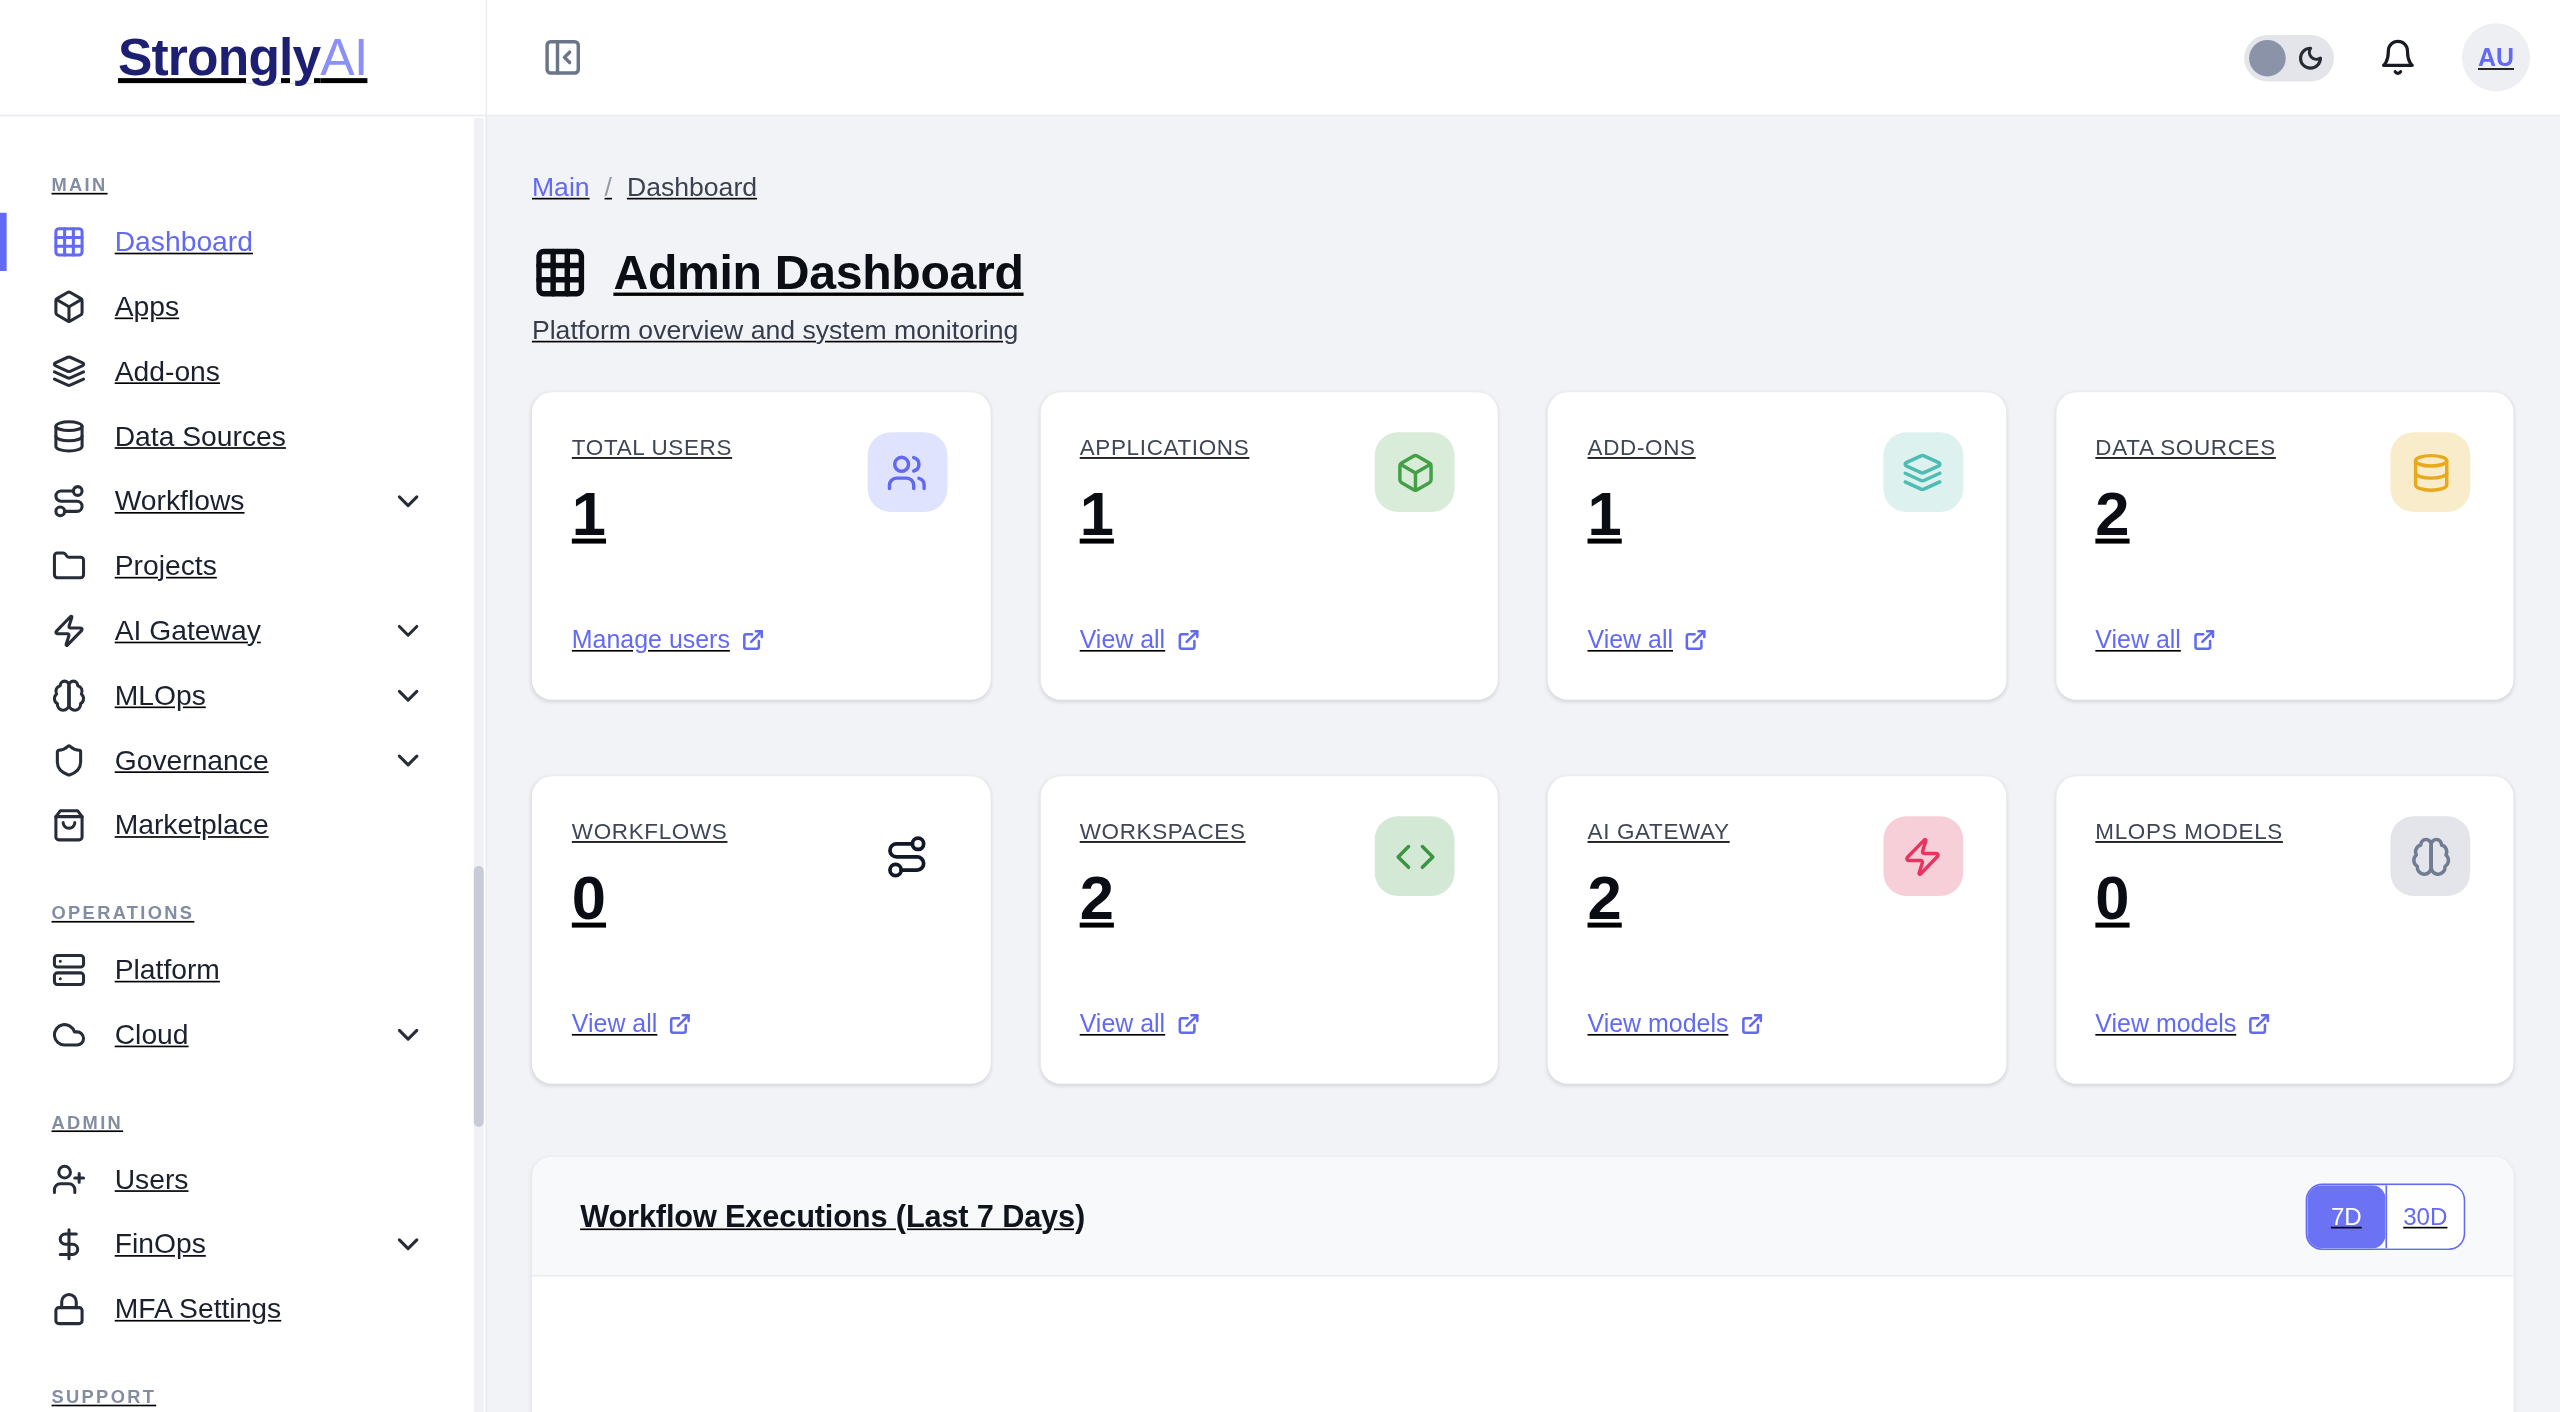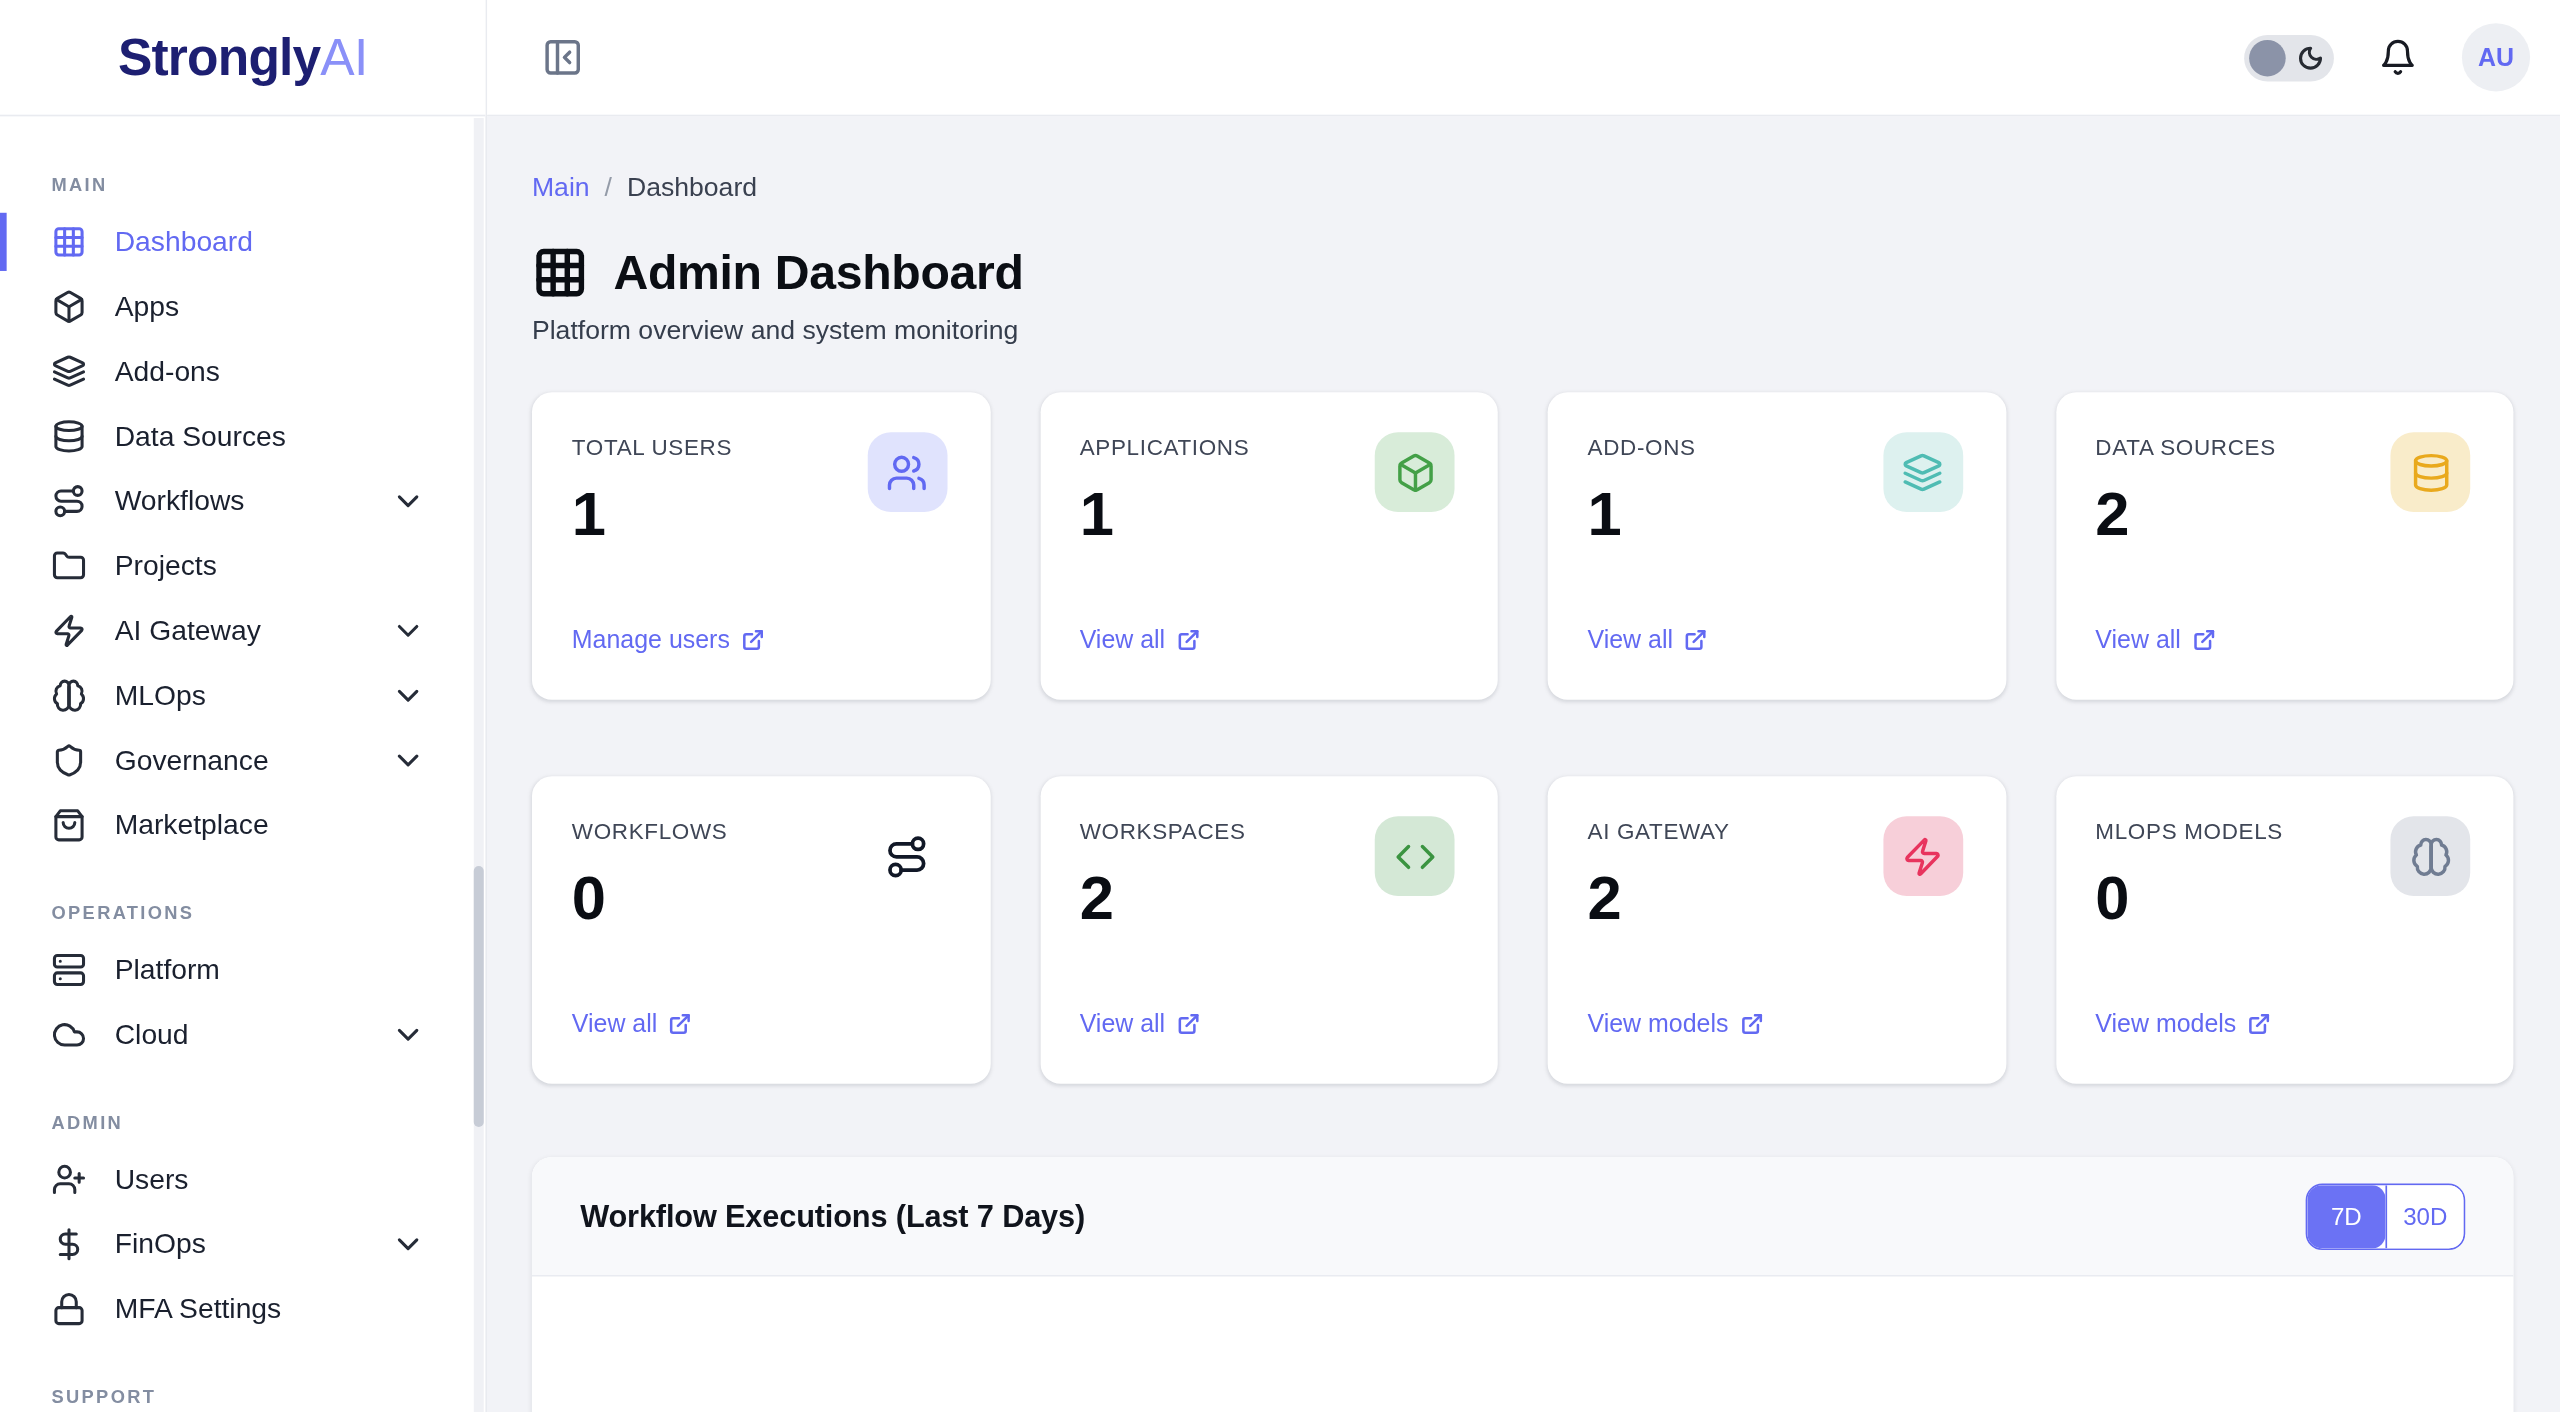--- a/index.html
+++ b/index.html
@@ -8,21 +8,21 @@
     --logo-b:#8a90f8;
     --page-bg:#f2f3f7;
     --border:#e9ebf0;
     --ink:#0b0e14;
     --nav-ink:#1a202e;
     --section-ink:#838da1;
   }
   *{margin:0;padding:0;box-sizing:border-box;}
   html,body{width:2560px;height:1412px;overflow:hidden;}
   body{font-family:"Liberation Sans","DejaVu Sans",sans-serif;background:#fff;}
-  .stage{width:2560px;height:1412px;overflow:hidden;position:relative;background:var(--page-bg);}
+  .stage{width:2560px;height:1412px;overflow:hidden;position:relative;background:var(--page-bg);text-decoration:underline;}
   .design{width:1540px;height:850px;transform:scale(1.66233);transform-origin:0 0;display:flex;}
 
   
   .rail{width:293px;min-width:293px;background:#fff;border-right:1px solid var(--border);position:relative;}
   .logo-box{height:70px;border-bottom:1px solid var(--border);display:flex;align-items:center;justify-content:center;background:#fff;}
   .logo{font-size:31px;font-weight:800;letter-spacing:-.5px;}
   .logo .lg-a{color:var(--logo-a);}
   .logo .lg-b{color:var(--logo-b);font-weight:400;}
   .rail-scroll{padding-top:6px;}
   .nav-section{margin-top:26px;}

